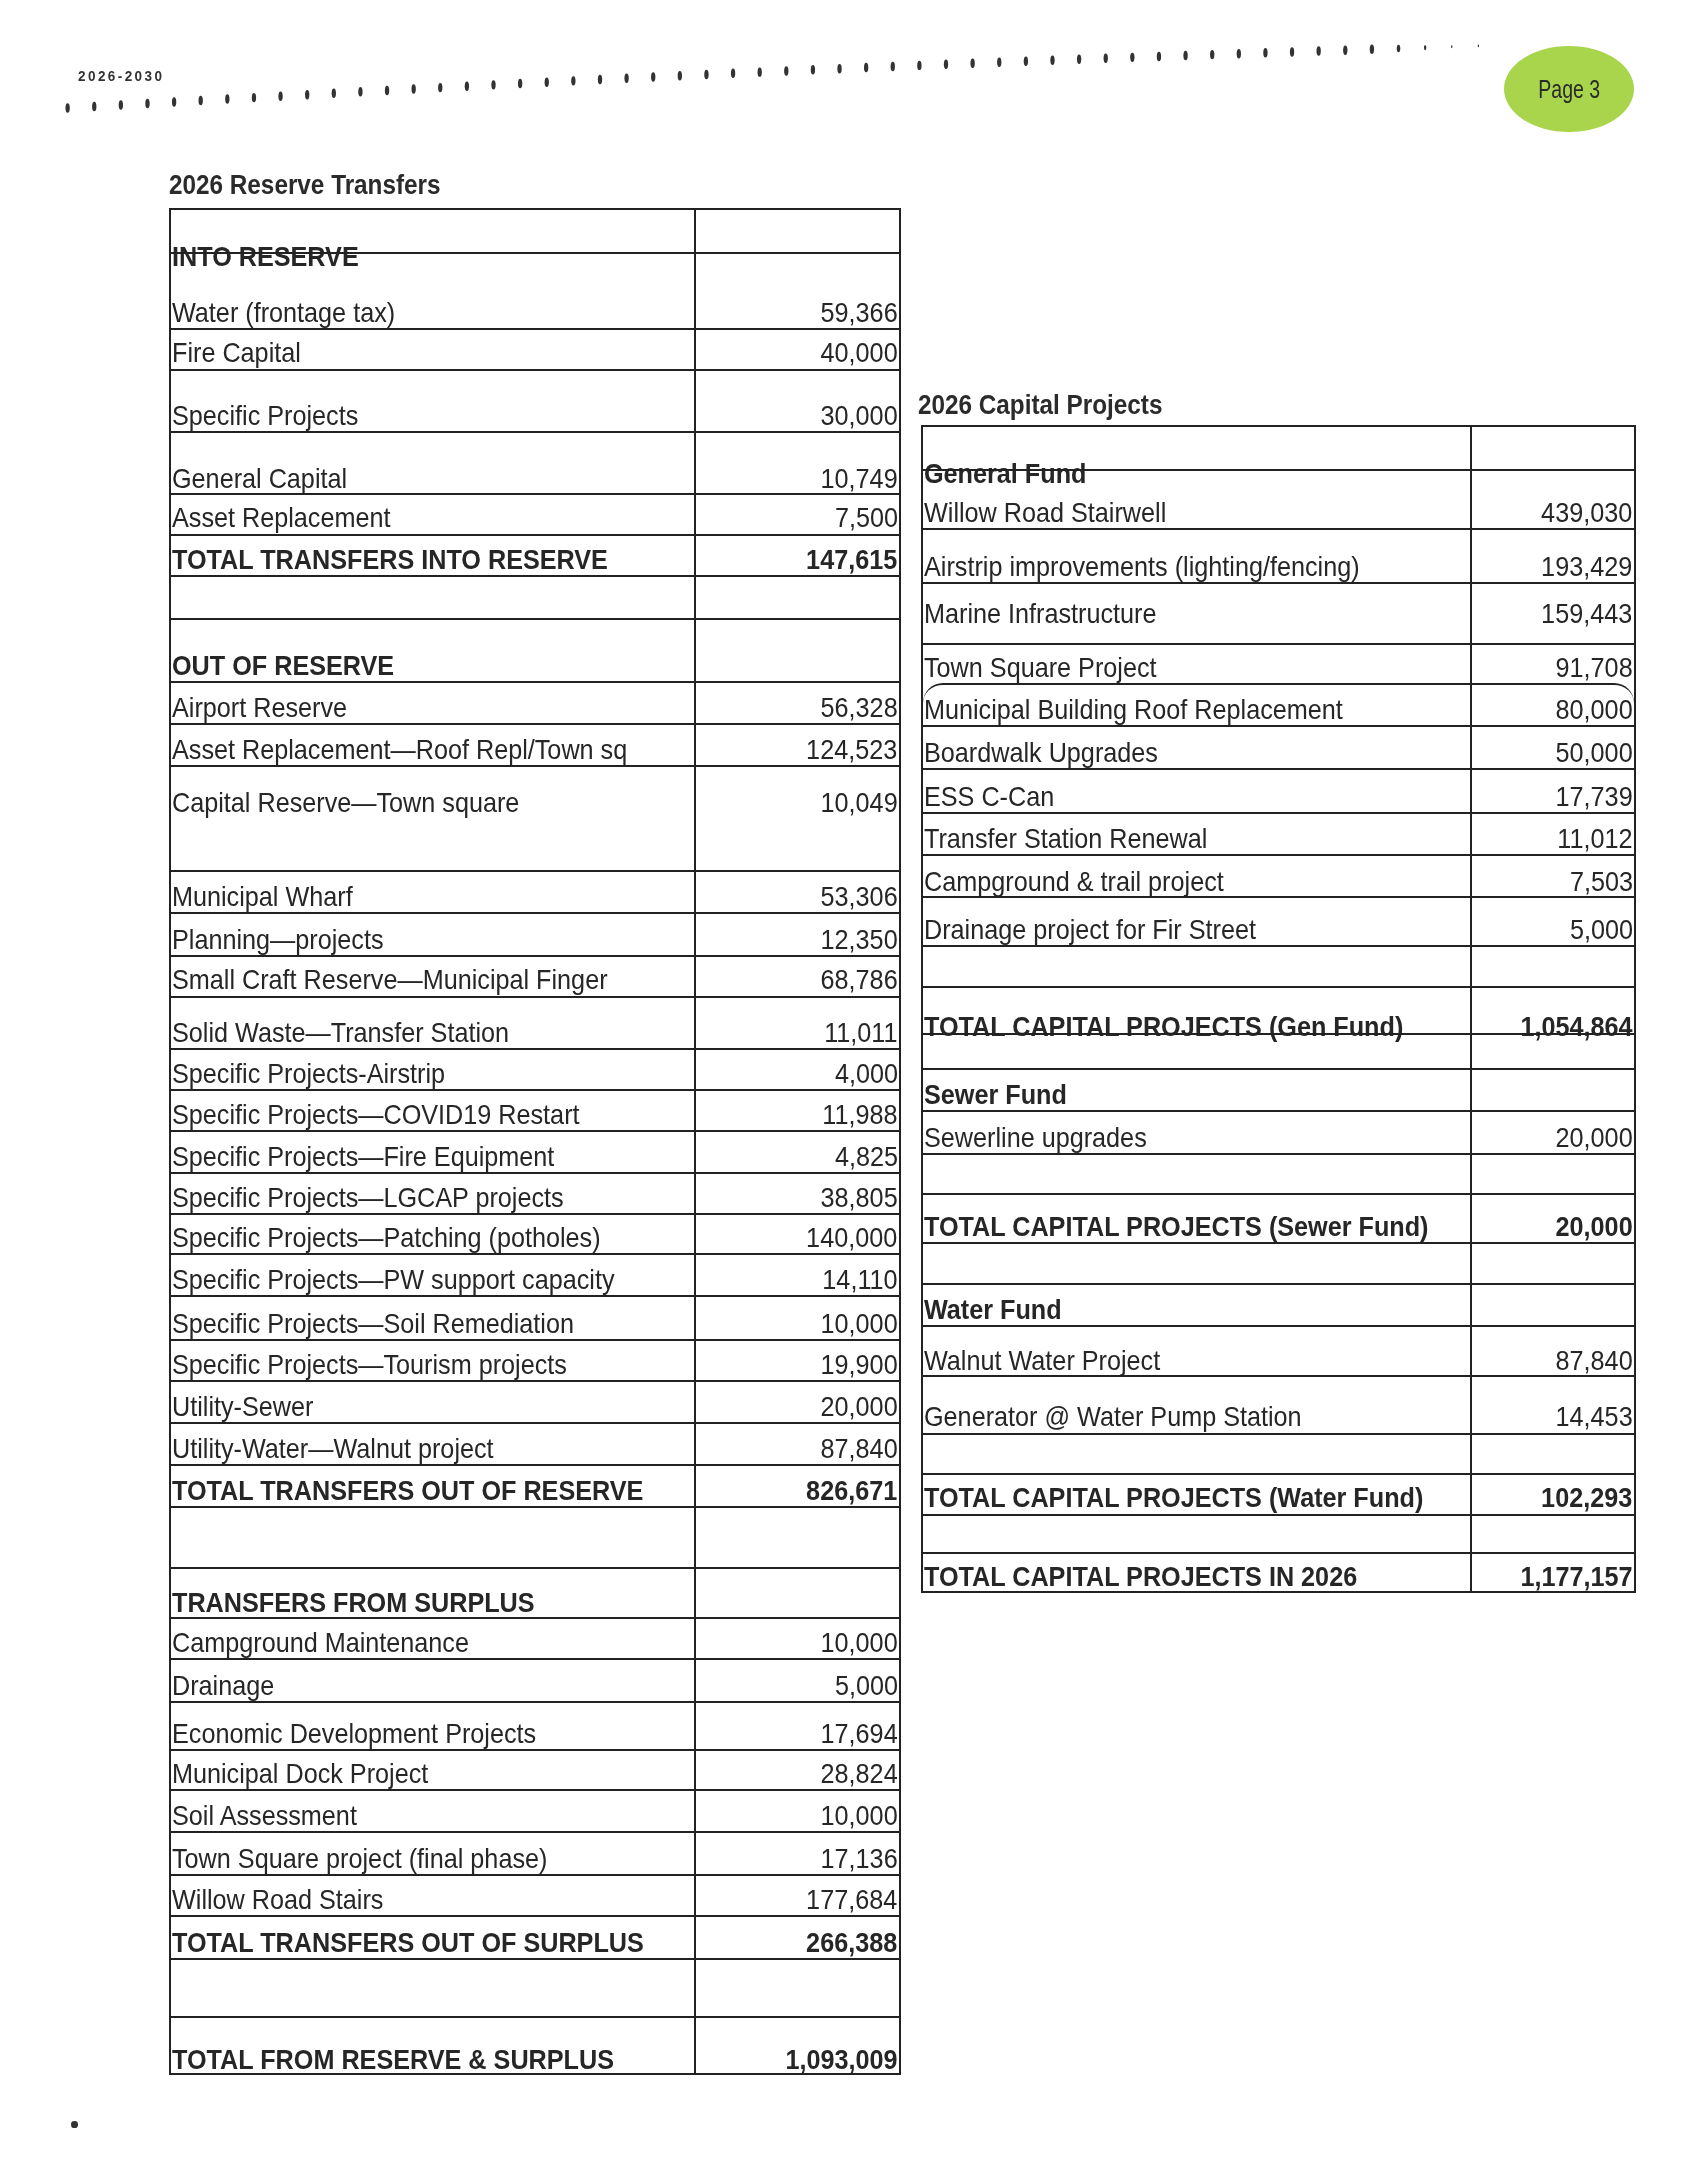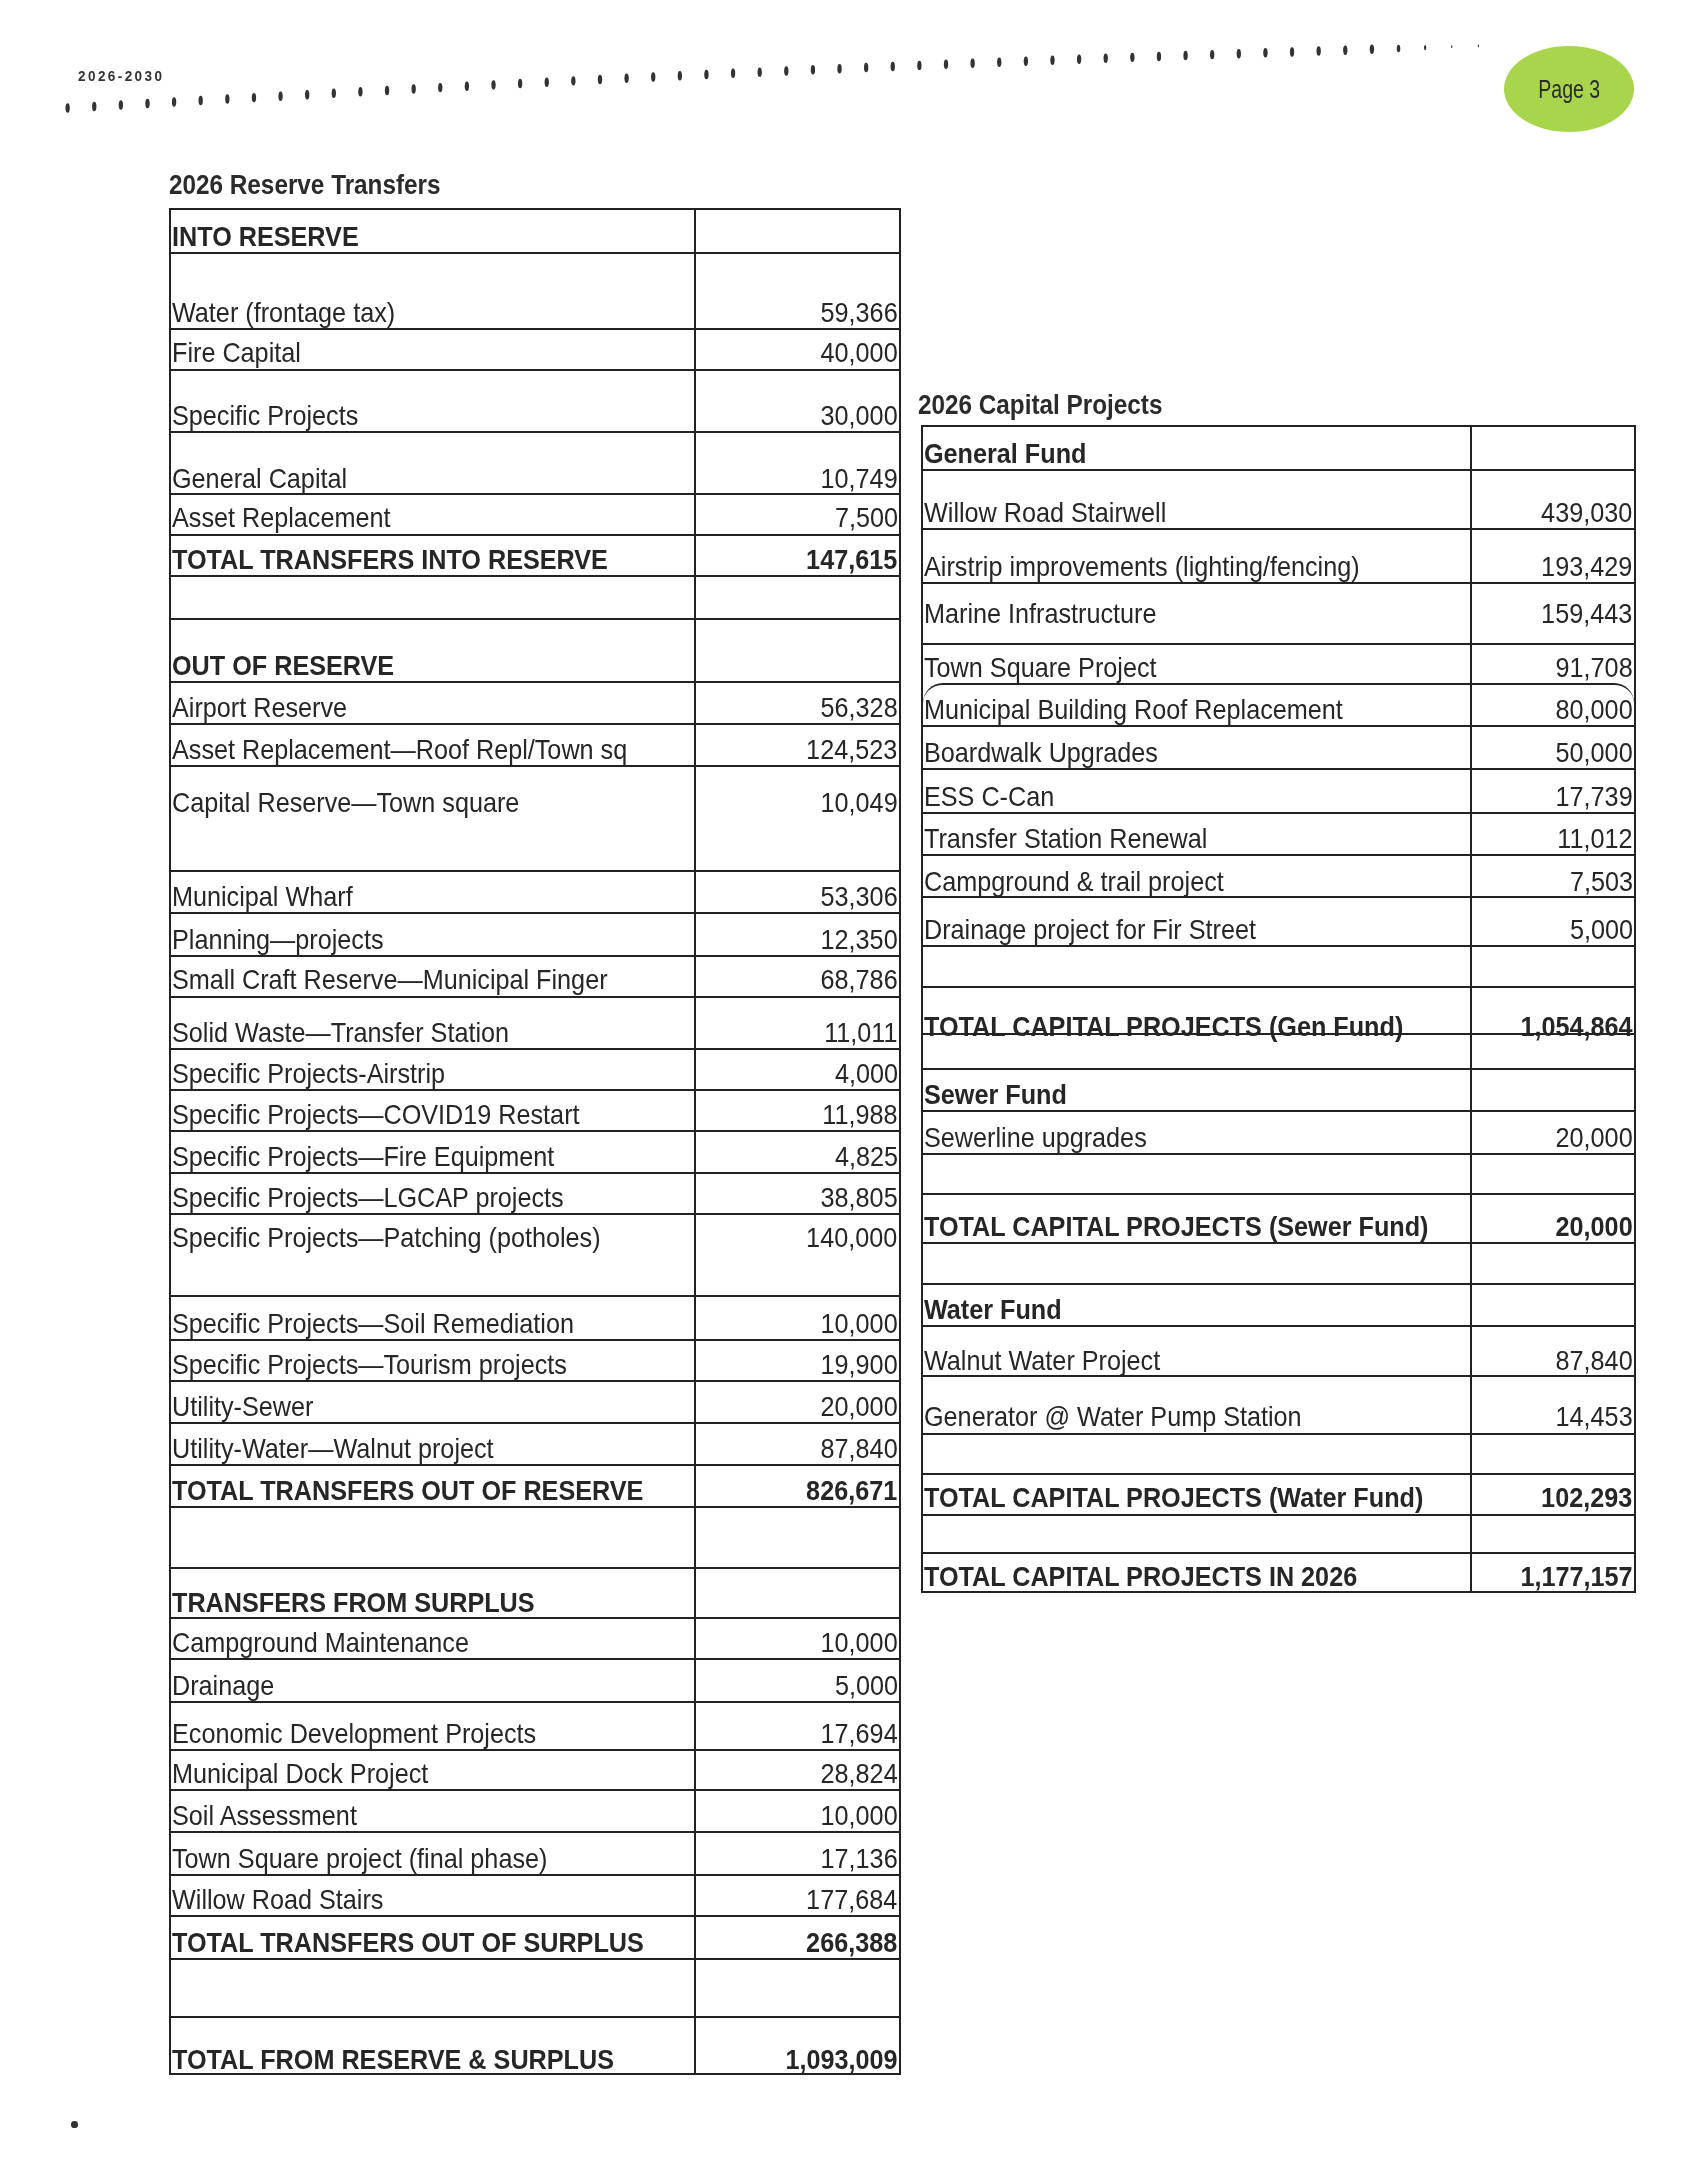--- a/index.html
+++ b/index.html
@@ -9,21 +9,21 @@
               letter-spacing: 2.7px; color: #333; transform: scaleX(0.9); transform-origin: left; }
   #dots { position: absolute; left: 0; top: 0; width: 1519px; height: 135px; }
   .page-badge { position: absolute; left: 1504px; top: 46px; width: 130px; height: 86px;
                 border-radius: 50%; background: #a8d54b; display: flex; align-items: center;
                 justify-content: center; }
   .page-badge span { font-size: 26px; color: #2a2a2a; transform: scaleX(0.75); display: inline-block; }
   .section-title { position: absolute; font-weight: bold; font-size: 27px; color: #2b2b2b;
                    transform: scaleX(0.9); transform-origin: left; white-space: nowrap; }
   .tbl { position: absolute; border: 2px solid #222; box-sizing: border-box; }
   .row { position: absolute; left: 0; right: 0; border-top: 2px solid #222; box-sizing: border-box; }
-  .row.first { border-top: none; }
+  .row.first { border-top: none; margin-top: 20px; }
   .coldiv { position: absolute; top: 0; bottom: 0; width: 2px; background: #222; }
   .lbl { position: absolute; left: 1.3px; bottom: 1.3px; font-size: 28px; white-space: nowrap;
          transform: scaleX(0.9); transform-origin: left bottom; line-height: 1; }
   .val { position: absolute; right: 1.3px; bottom: 1.3px; font-size: 28px; white-space: nowrap;
          transform: scaleX(0.9); transform-origin: right bottom; line-height: 1; }
   .bold { font-weight: bold; }
   .dot-bottom { position: absolute; left: 71px; top: 2121px; width: 6.7px; height: 6.7px;
                 border-radius: 50%; background: #333; }
 </style>
 </head>
@@ -170,20 +170,24 @@
       <span class="val" style="right: 1.3px;">4,825</span>
     </div>
     <div class="row" style="top: 962px; height: 41px;">
       <span class="lbl">Specific Projects—LGCAP projects</span>
       <span class="val" style="right: 1.3px;">38,805</span>
     </div>
     <div class="row" style="top: 1003px; height: 40px;">
       <span class="lbl">Specific Projects—Patching (potholes)</span>
       <span class="val" style="right: 1.3px;">140,000</span>
     </div>
+    <div class="row" style="top: 1043px; height: 42px;">
+      <span class="lbl">Specific Projects—PW support capacity</span>
+      <span class="val" style="right: 1.3px;">14,110</span>
+    </div>
     <div class="row" style="top: 1085px; height: 44px;">
       <span class="lbl">Specific Projects—Soil Remediation</span>
       <span class="val" style="right: 1.3px;">10,000</span>
     </div>
     <div class="row" style="top: 1129px; height: 41px;">
       <span class="lbl">Specific Projects—Tourism projects</span>
       <span class="val" style="right: 1.3px;">19,900</span>
     </div>
     <div class="row" style="top: 1170px; height: 42px;">
       <span class="lbl">Utility-Sewer</span>

